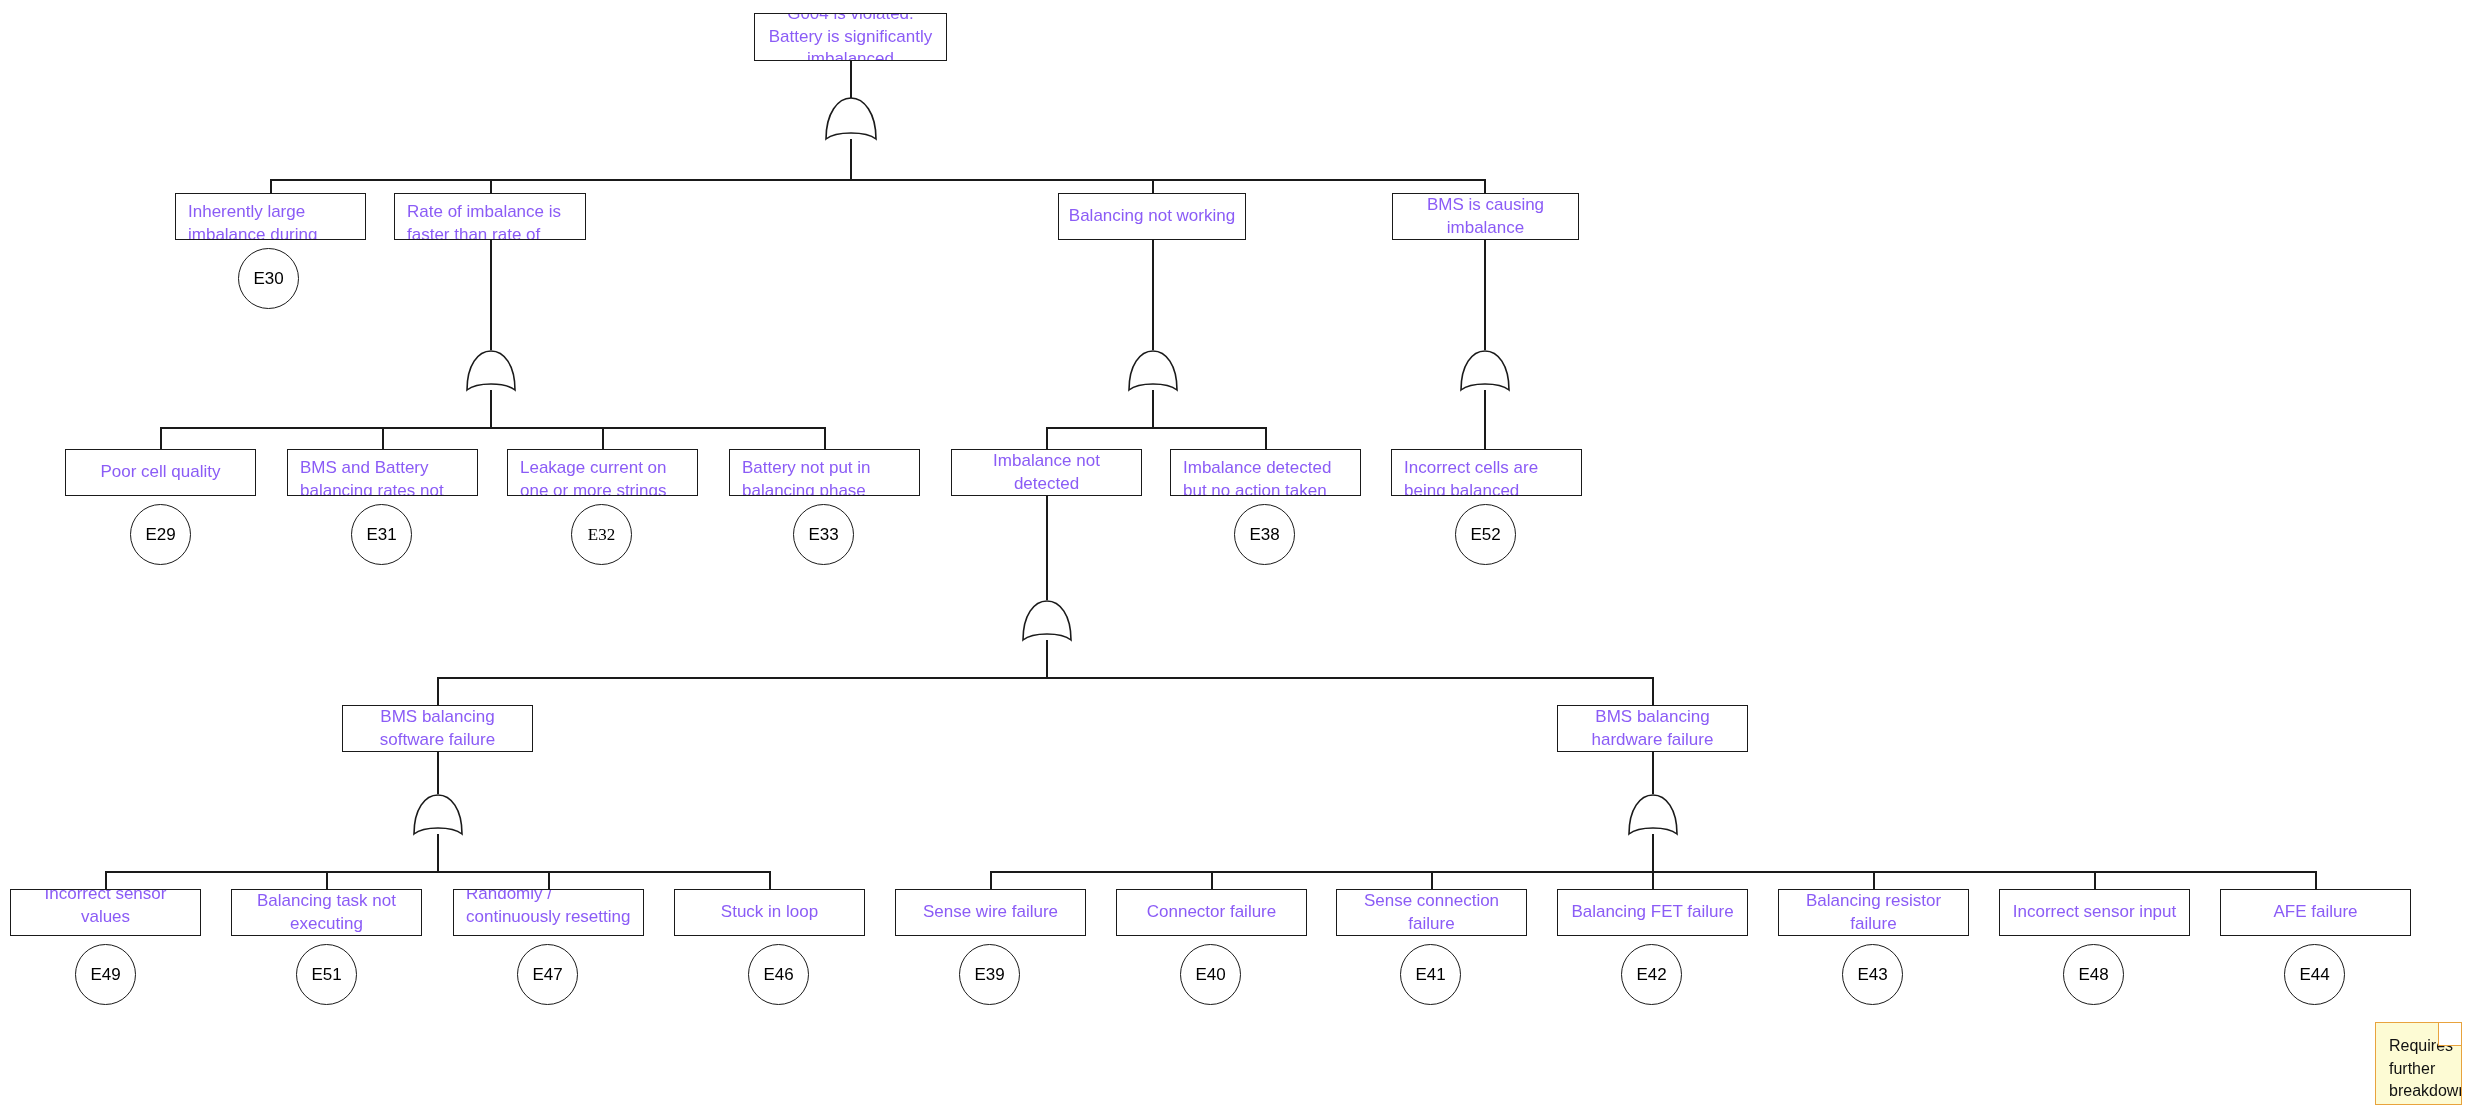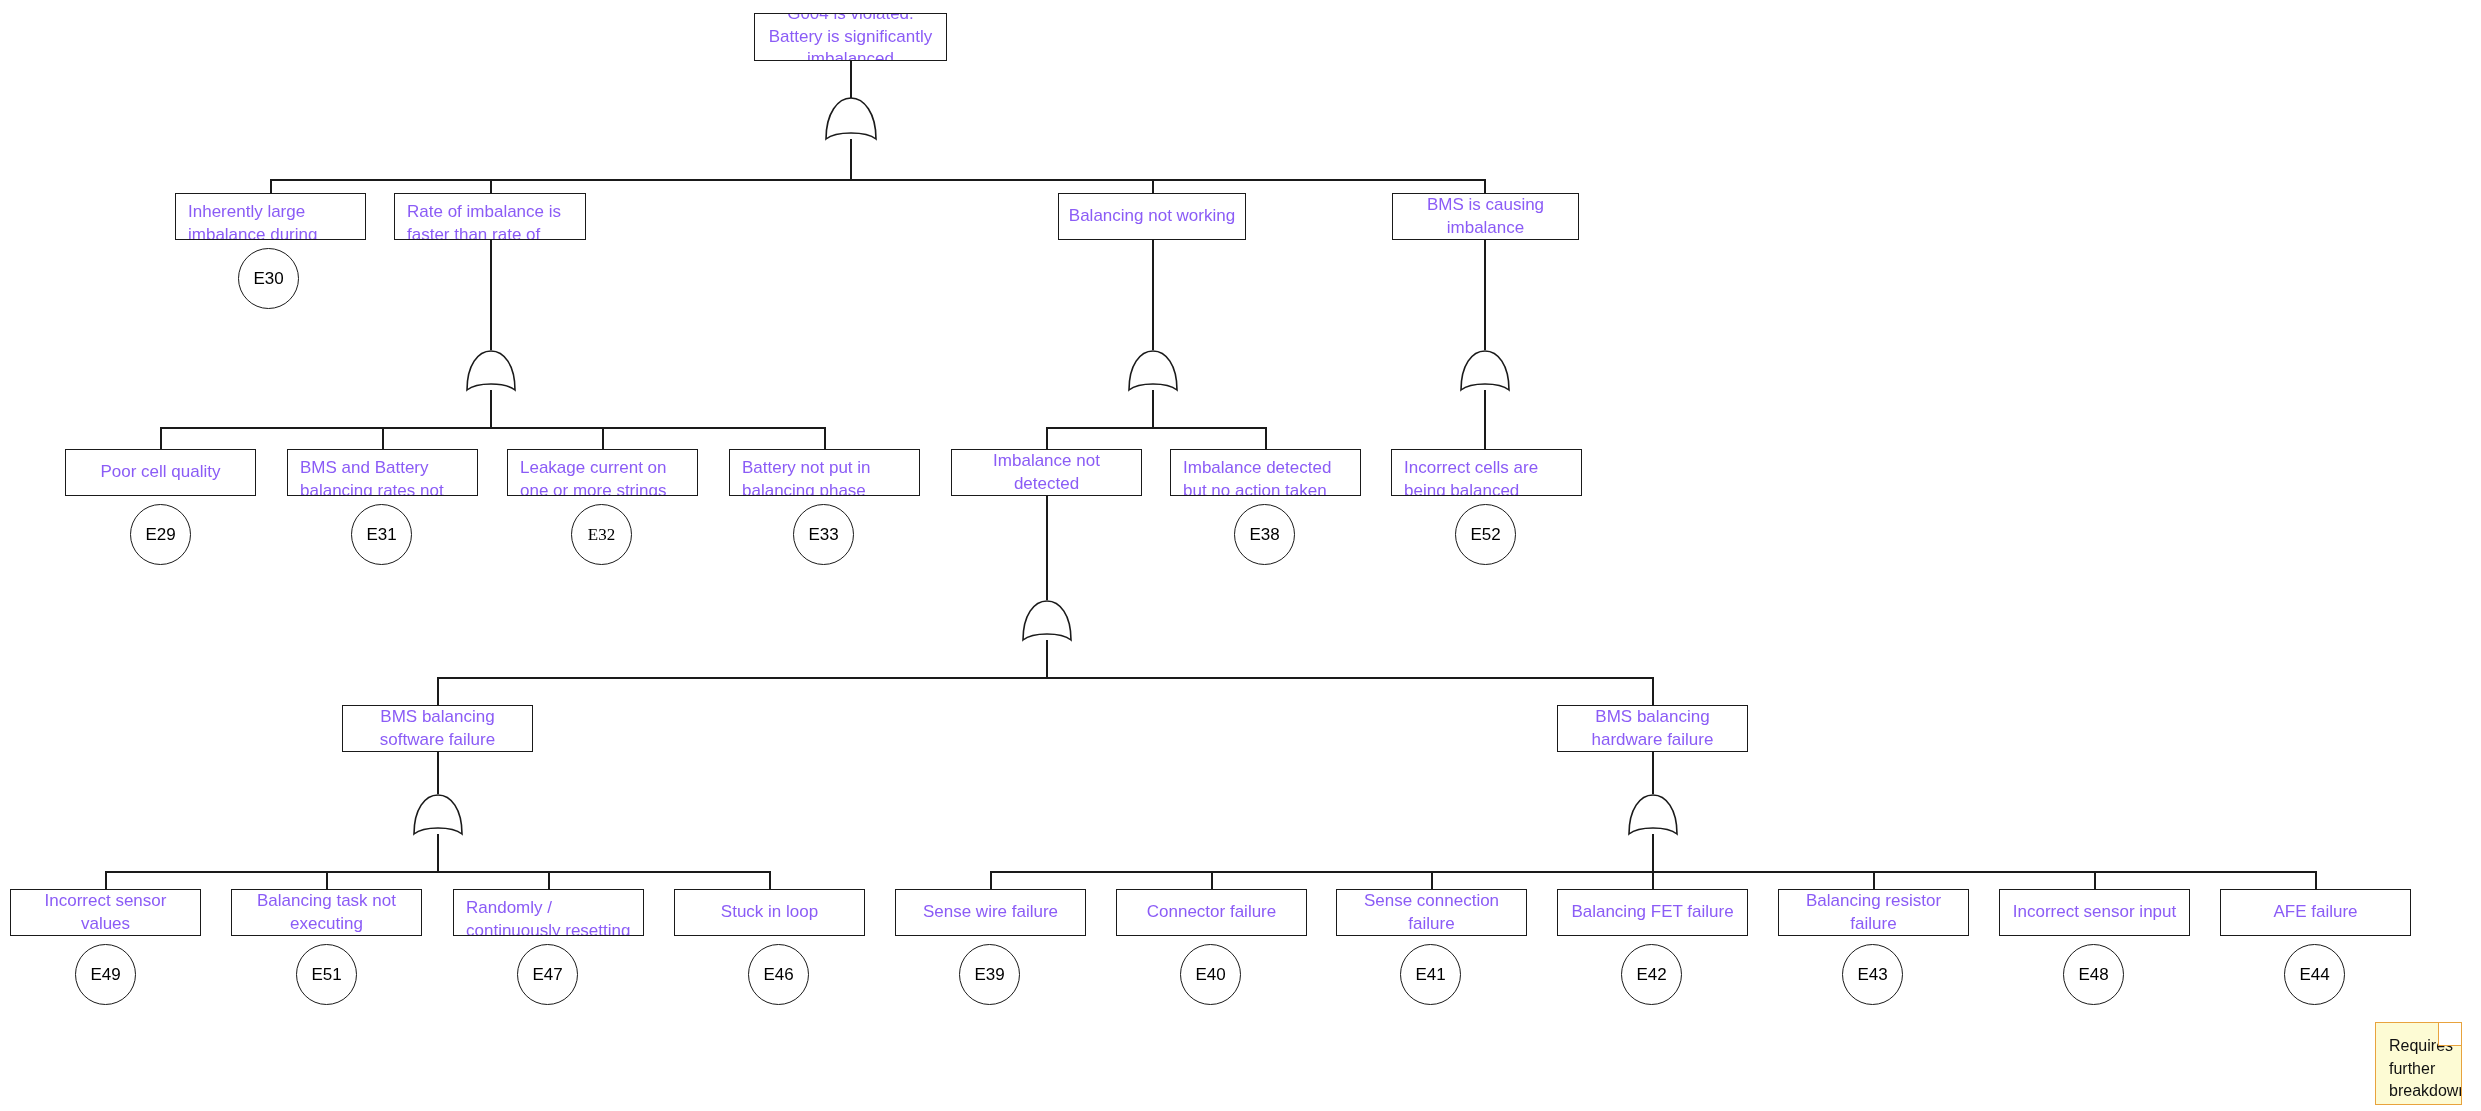--- a/index.html
+++ b/index.html
@@ -251,35 +251,35 @@
   <div class="conn v" style="left:1652px; top:834px; height:37px;"></div>
   <div class="conn h" style="left:990px; top:871px; width:1325px;"></div>
   <div class="conn v" style="left:990px; top:871px; height:18px;"></div>
   <div class="conn v" style="left:1211px; top:871px; height:18px;"></div>
   <div class="conn v" style="left:1431px; top:871px; height:18px;"></div>
   <div class="conn v" style="left:1652px; top:871px; height:18px;"></div>
   <div class="conn v" style="left:1873px; top:871px; height:18px;"></div>
   <div class="conn v" style="left:2094px; top:871px; height:18px;"></div>
   <div class="conn v" style="left:2315px; top:871px; height:18px;"></div>
 
-  <div class="node center" style="left:10px; top:889px; width:191px; height:47px;">
+  <div class="node center" style="left:10px; top:889px; width:191px; height:47px;align-items:flex-end;">
     <span class="node-label">Incorrect sensor values</span>
   </div>
   <div class="event-circle" style="left:75px; top:944px; width:61px; height:61px;">
     <span>E49</span>
   </div>
 
   <div class="node center" style="left:231px; top:889px; width:191px; height:47px;">
     <span class="node-label">Balancing task not executing</span>
   </div>
   <div class="event-circle" style="left:296px; top:944px; width:61px; height:61px;">
     <span>E51</span>
   </div>
 
-  <div class="node" style="left:453px; top:889px; width:191px; height:47px;">
+  <div class="node" style="left:453px; top:889px; width:191px; height:47px;align-items:flex-end;">
     <span class="node-label">Randomly / continuously resetting</span>
   </div>
   <div class="event-circle" style="left:517px; top:944px; width:61px; height:61px;">
     <span>E47</span>
   </div>
 
   <div class="node center" style="left:674px; top:889px; width:191px; height:47px;">
     <span class="node-label">Stuck in loop</span>
   </div>
   <div class="event-circle" style="left:748px; top:944px; width:61px; height:61px;">

